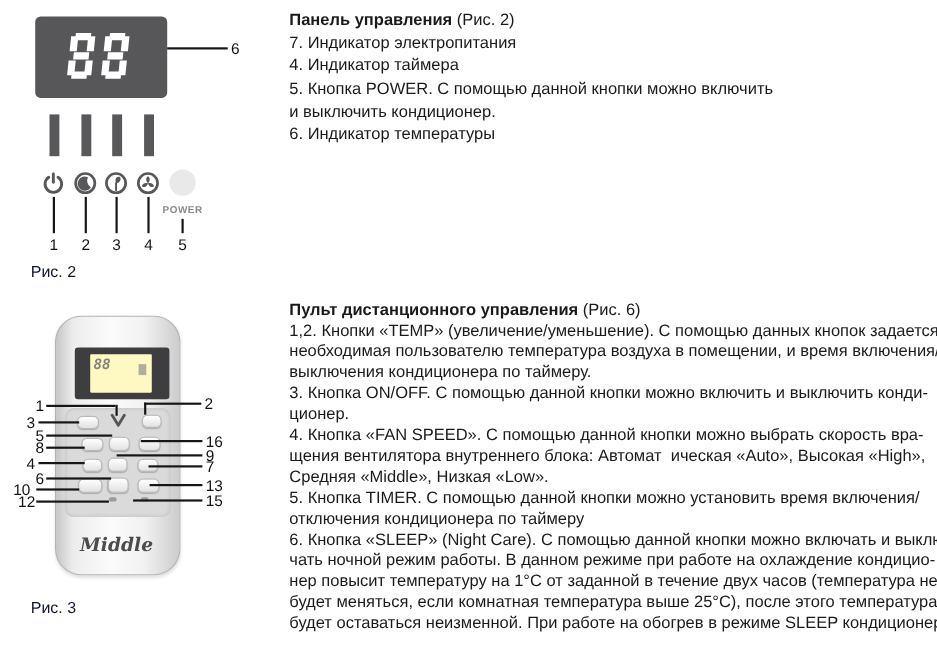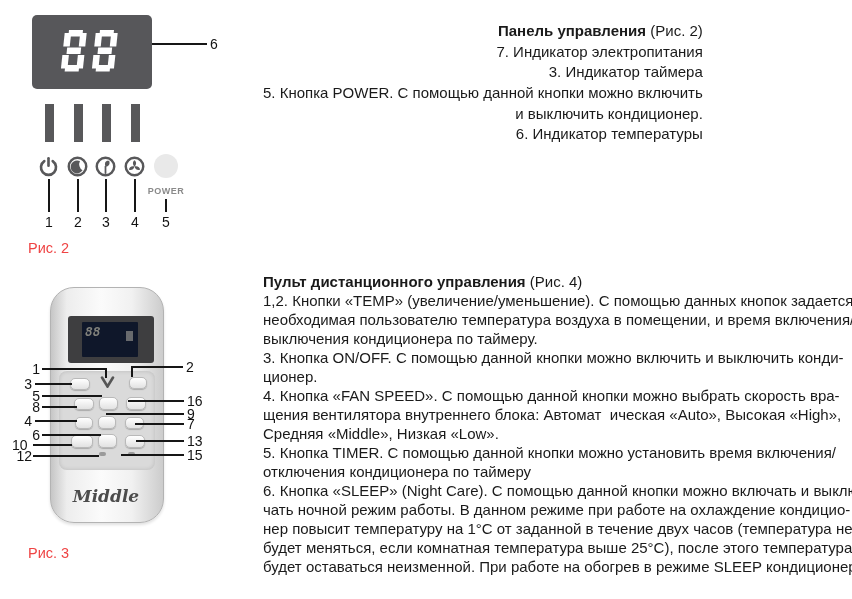--- a/index.html
+++ b/index.html
@@ -9,29 +9,29 @@
   
   .display{position:absolute;left:32px;top:15px;width:120px;height:74px;
            background:#57575a;border-radius:5px;display:flex;align-items:center;justify-content:center;}
   .bar{position:absolute;top:104px;width:9px;height:38px;background:#58585a;}
   .pwr-circle{position:absolute;left:154px;top:154px;width:24px;height:24px;border-radius:50%;background:#e9e9e9;}
   .pwr-label{position:absolute;left:142px;top:186px;width:48px;text-align:center;
              font-size:9px;font-weight:bold;letter-spacing:.5px;color:#8a8a8a;}
   .hline{position:absolute;height:2px;background:#161616;}
   .vline{position:absolute;width:2px;background:#161616;}
   .cnum{position:absolute;font-size:14px;color:#131313;line-height:14px;}
-  .caption{position:absolute;font-size:14.5px;color:#ef4444;}
+  .caption{position:absolute;font-size:14.5px;color:#0f172a;}
   .icon{position:absolute;width:21px;height:21px;}
 
   
   .remote{position:absolute;left:50px;top:287px;width:112px;height:234px;border-radius:24px;
           background:linear-gradient(to right,#c6c6c6 0%,#ededed 14%,#fbfbfb 45%,#f1f1f1 72%,#cccccc 100%);
           border:1px solid #b3b3b3;box-shadow:0 2px 3px rgba(0,0,0,.12);}
   .lcd-bezel{position:absolute;left:68px;top:316px;width:86px;height:47px;background:#3e3e40;border-radius:3px;}
-  .lcd-screen{position:absolute;left:82px;top:322px;width:56px;height:35px;background:#0f172a;border-radius:1px;overflow:hidden;}
+  .lcd-screen{position:absolute;left:82px;top:322px;width:56px;height:35px;background:#fef9c3;border-radius:1px;overflow:hidden;}
   .lcd-digits{position:absolute;left:3px;top:2px;font-size:13px;font-weight:bold;font-style:italic;
               color:#82827c;font-family:"DejaVu Sans Mono", monospace;}
   .lcd-mark{position:absolute;right:5px;top:9px;width:7px;height:10px;background:#8f8f8a;opacity:.7;}
   .btn-panel{position:absolute;left:59px;top:371px;width:96px;height:99px;background:#dadada;border-radius:8px;
              box-shadow:inset 0 0 4px rgba(0,0,0,.15);}
   .rbtn{position:absolute;background:linear-gradient(#ffffff,#e2e2e2);border:1px solid #b9b9b9;
         border-radius:5px;box-shadow:0 1px 1px rgba(0,0,0,.22);}
   .rdot{position:absolute;background:#9a9a9a;border-radius:2px;}
   .brand{position:absolute;left:50px;top:486px;width:112px;text-align:center;
          font-family:"DejaVu Serif", serif;font-style:italic;font-weight:bold;font-size:17px;color:#4c4c4c;}
@@ -177,31 +177,31 @@
   <div class="cnum" style="left:186px;top:360px;">2</div>
   <div class="cnum" style="left:187px;top:394px;">16</div>
   <div class="cnum" style="left:187px;top:407px;">9</div>
   <div class="cnum" style="left:187px;top:417px;">7</div>
   <div class="cnum" style="left:187px;top:434px;">13</div>
   <div class="cnum" style="left:187px;top:448px;">15</div>
 
   <div class="brand">Middle</div>
   <div class="caption" style="left:28px;top:545px;">Рис. 3</div>
 
-  <div class="textcol block1" style="top:21px;text-align:right;">
+  <div class="textcol block1" style="top:9px;">
     <div class="tline"><span class="b">Панель управления</span><span> (Рис. 2)</span></div>
     <div class="tline">7. Индикатор электропитания</div>
-    <div class="tline">3. Индикатор таймера</div>
+    <div class="tline">4. Индикатор таймера</div>
     <div class="tline">5. Кнопка POWER. С помощью данной кнопки можно включить</div>
     <div class="tline">и выключить кондиционер.</div>
     <div class="tline">6. Индикатор температуры</div>
   </div>
 
   <div class="textcol block2" style="top:272px;">
-    <div class="tline"><span class="b">Пульт дистанционного управления</span><span> (Рис. 4)</span></div>
+    <div class="tline"><span class="b">Пульт дистанционного управления</span><span> (Рис. 6)</span></div>
     <div class="tline">1,2. Кнопки «TEMP» (увеличение/уменьшение). С помощью данных кнопок задается</div>
     <div class="tline">необходимая пользователю температура воздуха в помещении, и время включения/</div>
     <div class="tline">выключения кондиционера по таймеру.</div>
     <div class="tline">3. Кнопка ON/OFF. С помощью данной кнопки можно включить и выключить конди-</div>
     <div class="tline">ционер.</div>
     <div class="tline">4. Кнопка «FAN SPEED». С помощью данной кнопки можно выбрать скорость вра-</div>
     <div class="tline">щения вентилятора внутреннего блока: Автомат  ическая «Auto», Высокая «High»,</div>
     <div class="tline">Средняя «Middle», Низкая «Low».</div>
     <div class="tline">5. Кнопка TIMER. С помощью данной кнопки можно установить время включения/</div>
     <div class="tline">отключения кондиционера по таймеру</div>

